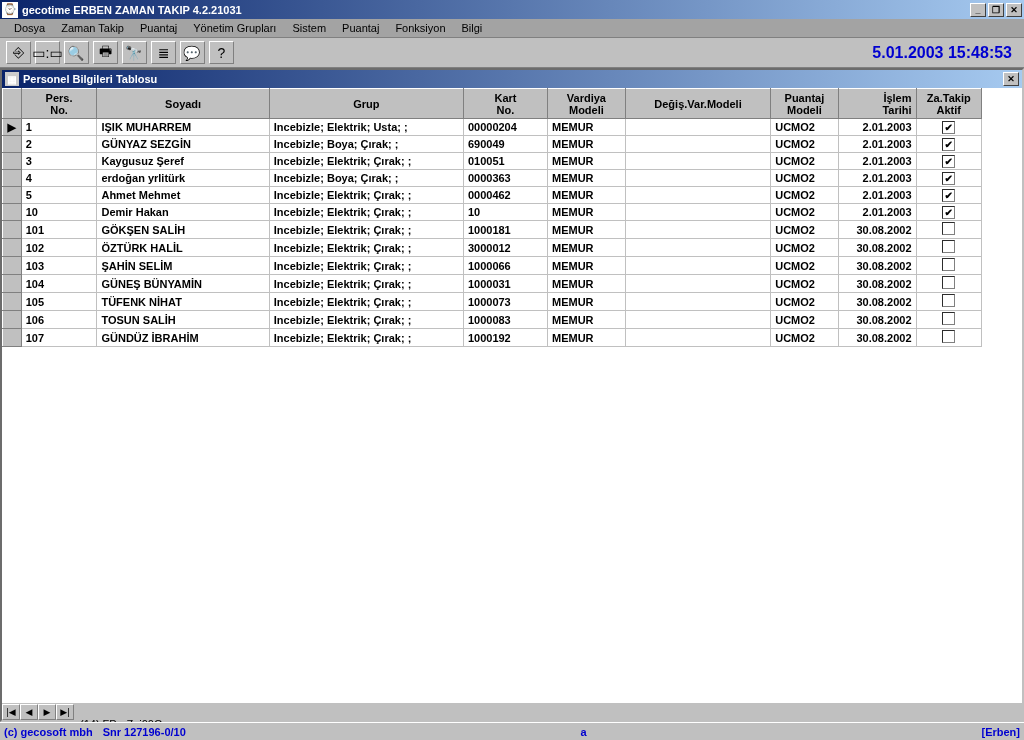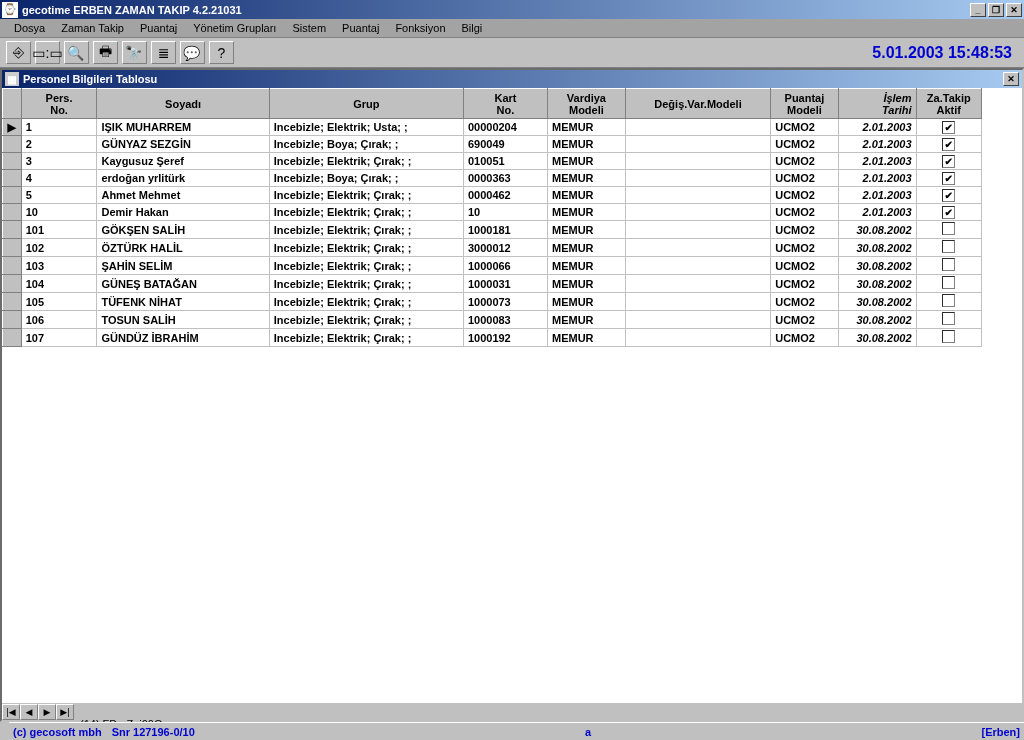--- a/index.html
+++ b/index.html
@@ -120,40 +120,40 @@
   width: 18px;
   text-align: center;
 }
 .col-pers { width: 73px; margin-left: 6px; }
 .col-soy  { width: 166px; }
 .col-grup { width: 187px; }
 .col-kart { width: 81px; }
 .col-vard { width: 75px; margin-left: 48px; }
 .col-degis{ width: 140px; }
 .col-puan { width: 65px; }
-.col-tarih{ width: 75px; text-align: right; font-style: italic; }
+.col-tarih{ width: 75px; text-align: right; }
 .col-aktif{ width: 63px; text-align: center; }
 .navbar {
   height: 18px;
   background: #c0c0c0;
   border-top: 1px solid #fff;
   display: flex;
   align-items: center;
 }
 .nav-btn {
   width: 18px; height: 16px;
   border: 1px solid #fff;
   border-right-color: #808080; border-bottom-color: #808080;
   display: inline-flex; align-items: center; justify-content: center;
   font-size: 9px; cursor: pointer;
 }
 .nav-info { padding: 0 6px; margin-top: 24px; }
 .statusbar {
   position: absolute;
-  bottom: 0; left: 9px; right: 0;
+  bottom: 0; left: 0; right: 0;
   height: 18px;
   background: #c0c0c0;
   display: flex;
   align-items: center;
   color: #0000d0;
   font-weight: bold;
   padding: 0 4px;
   border-top: 1px solid #fff;
 }
 .statusbar .sep { width: 10px; }
@@ -325,21 +325,21 @@
               <td class="col-kart">1000066</td>
               <td class="col-vard">MEMUR</td>
               <td class="col-degis"></td>
               <td class="col-puan">UCMO2</td>
               <td class="col-tarih">30.08.2002</td>
               <td class="col-aktif"><span class="checkbox-cell"></span></td>
             </tr>
             <tr>
               <td class="rowhead"></td>
               <td class="col-pers">104</td>
-              <td class="col-soy">GÜNEŞ BATAĞAN</td>
+              <td class="col-soy">GÜNEŞ BÜNYAMİN</td>
               <td class="col-grup">Incebizle; Elektrik; Çırak; ;</td>
               <td class="col-kart">1000031</td>
               <td class="col-vard">MEMUR</td>
               <td class="col-degis"></td>
               <td class="col-puan">UCMO2</td>
               <td class="col-tarih">30.08.2002</td>
               <td class="col-aktif"><span class="checkbox-cell"></span></td>
             </tr>
             <tr>
               <td class="rowhead"></td>

